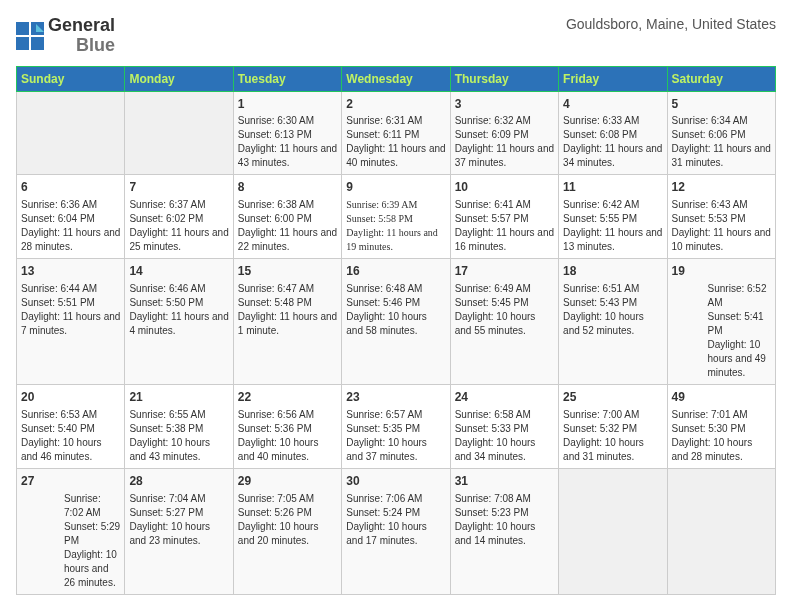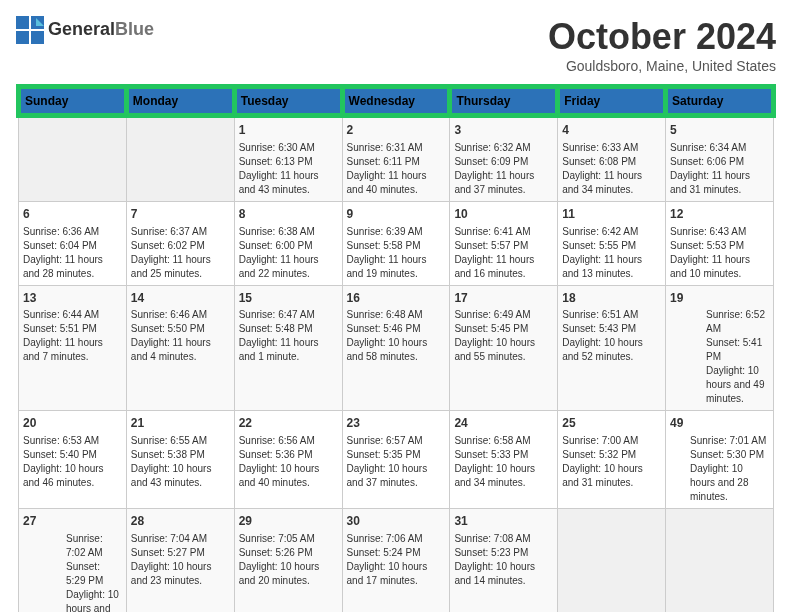--- a/index.html
+++ b/index.html
@@ -15,24 +15,25 @@
       justify-content: space-between;
       align-items: flex-start;
       margin-bottom: 10px;
     }
     .logo {
       display: flex;
       align-items: center;
     }
     .logo-text {
       display: flex;
-      flex-direction: row;
+      flex-direction: column;
       font-size: 18px;
       font-weight: bold;
       line-height: 1.1;
+      text-align: right;
     }
     .logo-general { color: #333; }
     .logo-blue { color: #737373; }
     .logo-icon {
       width: 28px;
       height: 28px;
       margin-right: 4px;
     }
     .title-area {
       text-align: right;
@@ -46,25 +47,25 @@
       font-size: 14px;
       color: #555;
     }
     .calendar {
       width: 100%;
       border-collapse: collapse;
       font-size: 10.5px;
     }
     .calendar thead th {
       background: #2c72b8;
-      color: #000000;
+      color: #bef264;
       padding: 5px 4px;
       text-align: left;
       font-size: 12px;
-      border: 5px solid #22c55e;
+      border: 1px solid #22c55e;
     }
     .calendar tbody td {
       vertical-align: top;
       border: 1px solid #ccc;
       padding: 4px 4px;
       min-height: 80px;
       height: 80px;
       width: 107px;
       color: #333;
       line-height: 1.4;
@@ -101,21 +102,20 @@
       <rect x="0" y="15" width="13" height="13" fill="#2c72b8"></rect>
       <rect x="15" y="15" width="13" height="13" fill="#2c72b8"></rect>
       <polygon points="20,2 28,10 20,10" fill="#5bc0de"></polygon>
     </svg>
     <div class="logo-text">
       <span class="logo-general">General</span>
       <span class="logo-blue">Blue</span>
     </div>
   </div>
   <div class="title-area">
-    <div class="month-title">October 2024</div>
     <div class="location">Gouldsboro, Maine, United States</div>
   </div>
 </div>
 
 <table class="calendar">
   <thead>
     <tr>
     <th>Sunday</th>
         <th>Monday</th>
         <th>Tuesday</th>
@@ -174,21 +174,21 @@
 Daylight: 11 hours and 25 minutes.</div>
         </td>
         <td>
           <span class="day-num">8</span>
           <div class="day-info" style="white-space: pre-line;">Sunrise: 6:38 AM
 Sunset: 6:00 PM
 Daylight: 11 hours and 22 minutes.</div>
         </td>
         <td>
           <span class="day-num">9</span>
-          <div class="day-info" style="white-space: pre-line;">Sunrise: 6:39 AM
+          <div class="day-info" style="white-space: pre-line; font-family: Liberation Serif, serif;">Sunrise: 6:39 AM
 Sunset: 5:58 PM
 Daylight: 11 hours and 19 minutes.</div>
         </td>
         <td>
           <span class="day-num">10</span>
           <div class="day-info" style="white-space: pre-line;">Sunrise: 6:41 AM
 Sunset: 5:57 PM
 Daylight: 11 hours and 16 minutes.</div>
         </td>
         <td>
@@ -280,21 +280,21 @@
 Daylight: 10 hours and 34 minutes.</div>
         </td>
         <td>
           <span class="day-num">25</span>
           <div class="day-info" style="white-space: pre-line;">Sunrise: 7:00 AM
 Sunset: 5:32 PM
 Daylight: 10 hours and 31 minutes.</div>
         </td>
         <td>
           <span class="day-num">49</span>
-          <div class="day-info" style="white-space: pre-line; margin-left: 20px;">Sunrise: 7:01 AM
+          <div class="day-info" style="white-space: pre-line;">Sunrise: 7:01 AM
 Sunset: 5:30 PM
 Daylight: 10 hours and 28 minutes.</div>
         </td>
       </tr>
       <tr>
         <td>
           <span class="day-num">27</span>
           <div class="day-info" style="white-space: pre-line; margin-left: 43px;">Sunrise: 7:02 AM
 Sunset: 5:29 PM
 Daylight: 10 hours and 26 minutes.</div>

